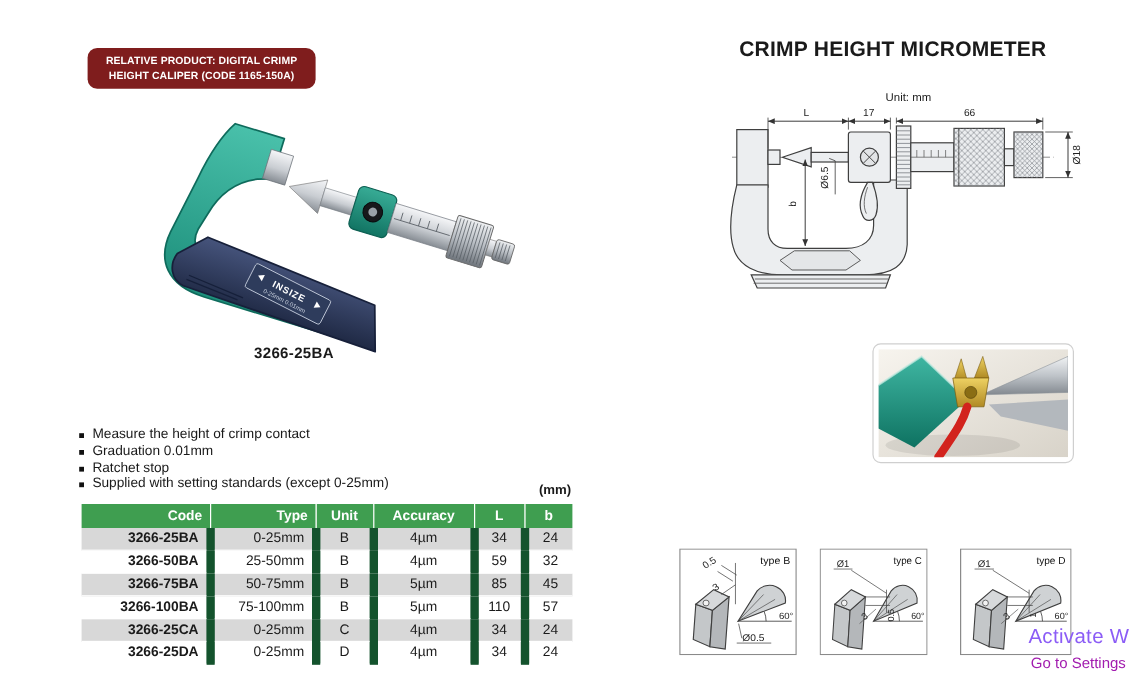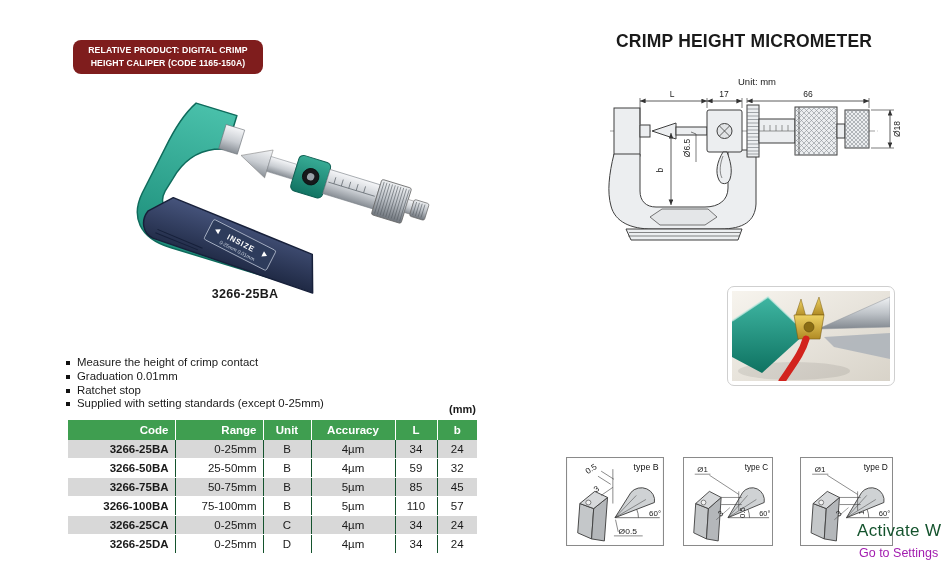--- a/index.html
+++ b/index.html
@@ -25,32 +25,32 @@
   .features .sq { width:4px; height:4px; background:#111; margin:5px 7px 0 0; flex:0 0 auto; }
 
   .mm-note { left:68px; top:403px; width:408px; text-align:right; font-weight:bold; font-size:11px; }
 
   
   .spec { left:68px; top:420px; border-collapse:collapse; table-layout:fixed; width:409px; }
   .spec th { background:#3f9e50; color:#fff; font-weight:bold; font-size:11.5px; height:20px;
              text-align:center; padding:0 6px; border-left:1px solid #fff; }
   .spec th:first-child { border-left:none; }
   .spec td { font-size:11.5px; height:18px; text-align:center; padding:0 6px;
-             border-left:1px solid #14532d; border-bottom:1px solid #fff; }
+             border-left:7px solid #14532d; border-bottom:1px solid #fff; }
   .spec td:first-child { border-left:none; }
   .spec .left { text-align:right; }
   .spec td.code { font-weight:bold; }
   .spec tr.alt td { background:#d8d8d8; }
 
   
   .photo-card { left:727px; top:286px; width:168px; height:100px; box-sizing:border-box;
                 border:1px solid #cfcfcf; border-radius:7px; padding:4px; background:#fff; }
 
   
-  .wm1 { left:857px; top:521px; font-size:17px; color:#14532d; letter-spacing:.3px; white-space:nowrap; }
+  .wm1 { left:857px; top:521px; font-size:17px; color:#8b5cf6; letter-spacing:.3px; white-space:nowrap; }
   .wm2 { left:859px; top:546px; font-size:12.5px; color:#a21caf; white-space:nowrap; }
 </style>
 </head>
 <body>
 
 <div id="page">
 
   <div class="abs badge">RELATIVE PRODUCT: DIGITAL CRIMP HEIGHT CALIPER (CODE 1165-150A)</div>
 
   <svg class="abs" style="left:95px; top:100px;" width="335" height="200" viewBox="0 0 345 205">
@@ -232,21 +232,21 @@
       <col style="width:107px">
         <col style="width:88px">
         <col style="width:48px">
       <col style="width:84px">
         <col style="width:42px">
         <col style="width:40px">
     </colgroup>
     <thead>
       <tr>
         <th class="left">Code</th>
-        <th class="left">Range</th>
+        <th class="left">Type</th>
         <th>Unit</th>
         <th>Accuracy</th>
         <th>L</th>
         <th>b</th>
       </tr>
     </thead>
     <tbody>
       <tr class="alt">
         <td class="left code">3266-25BA</td>
         <td class="left">0-25mm</td>

